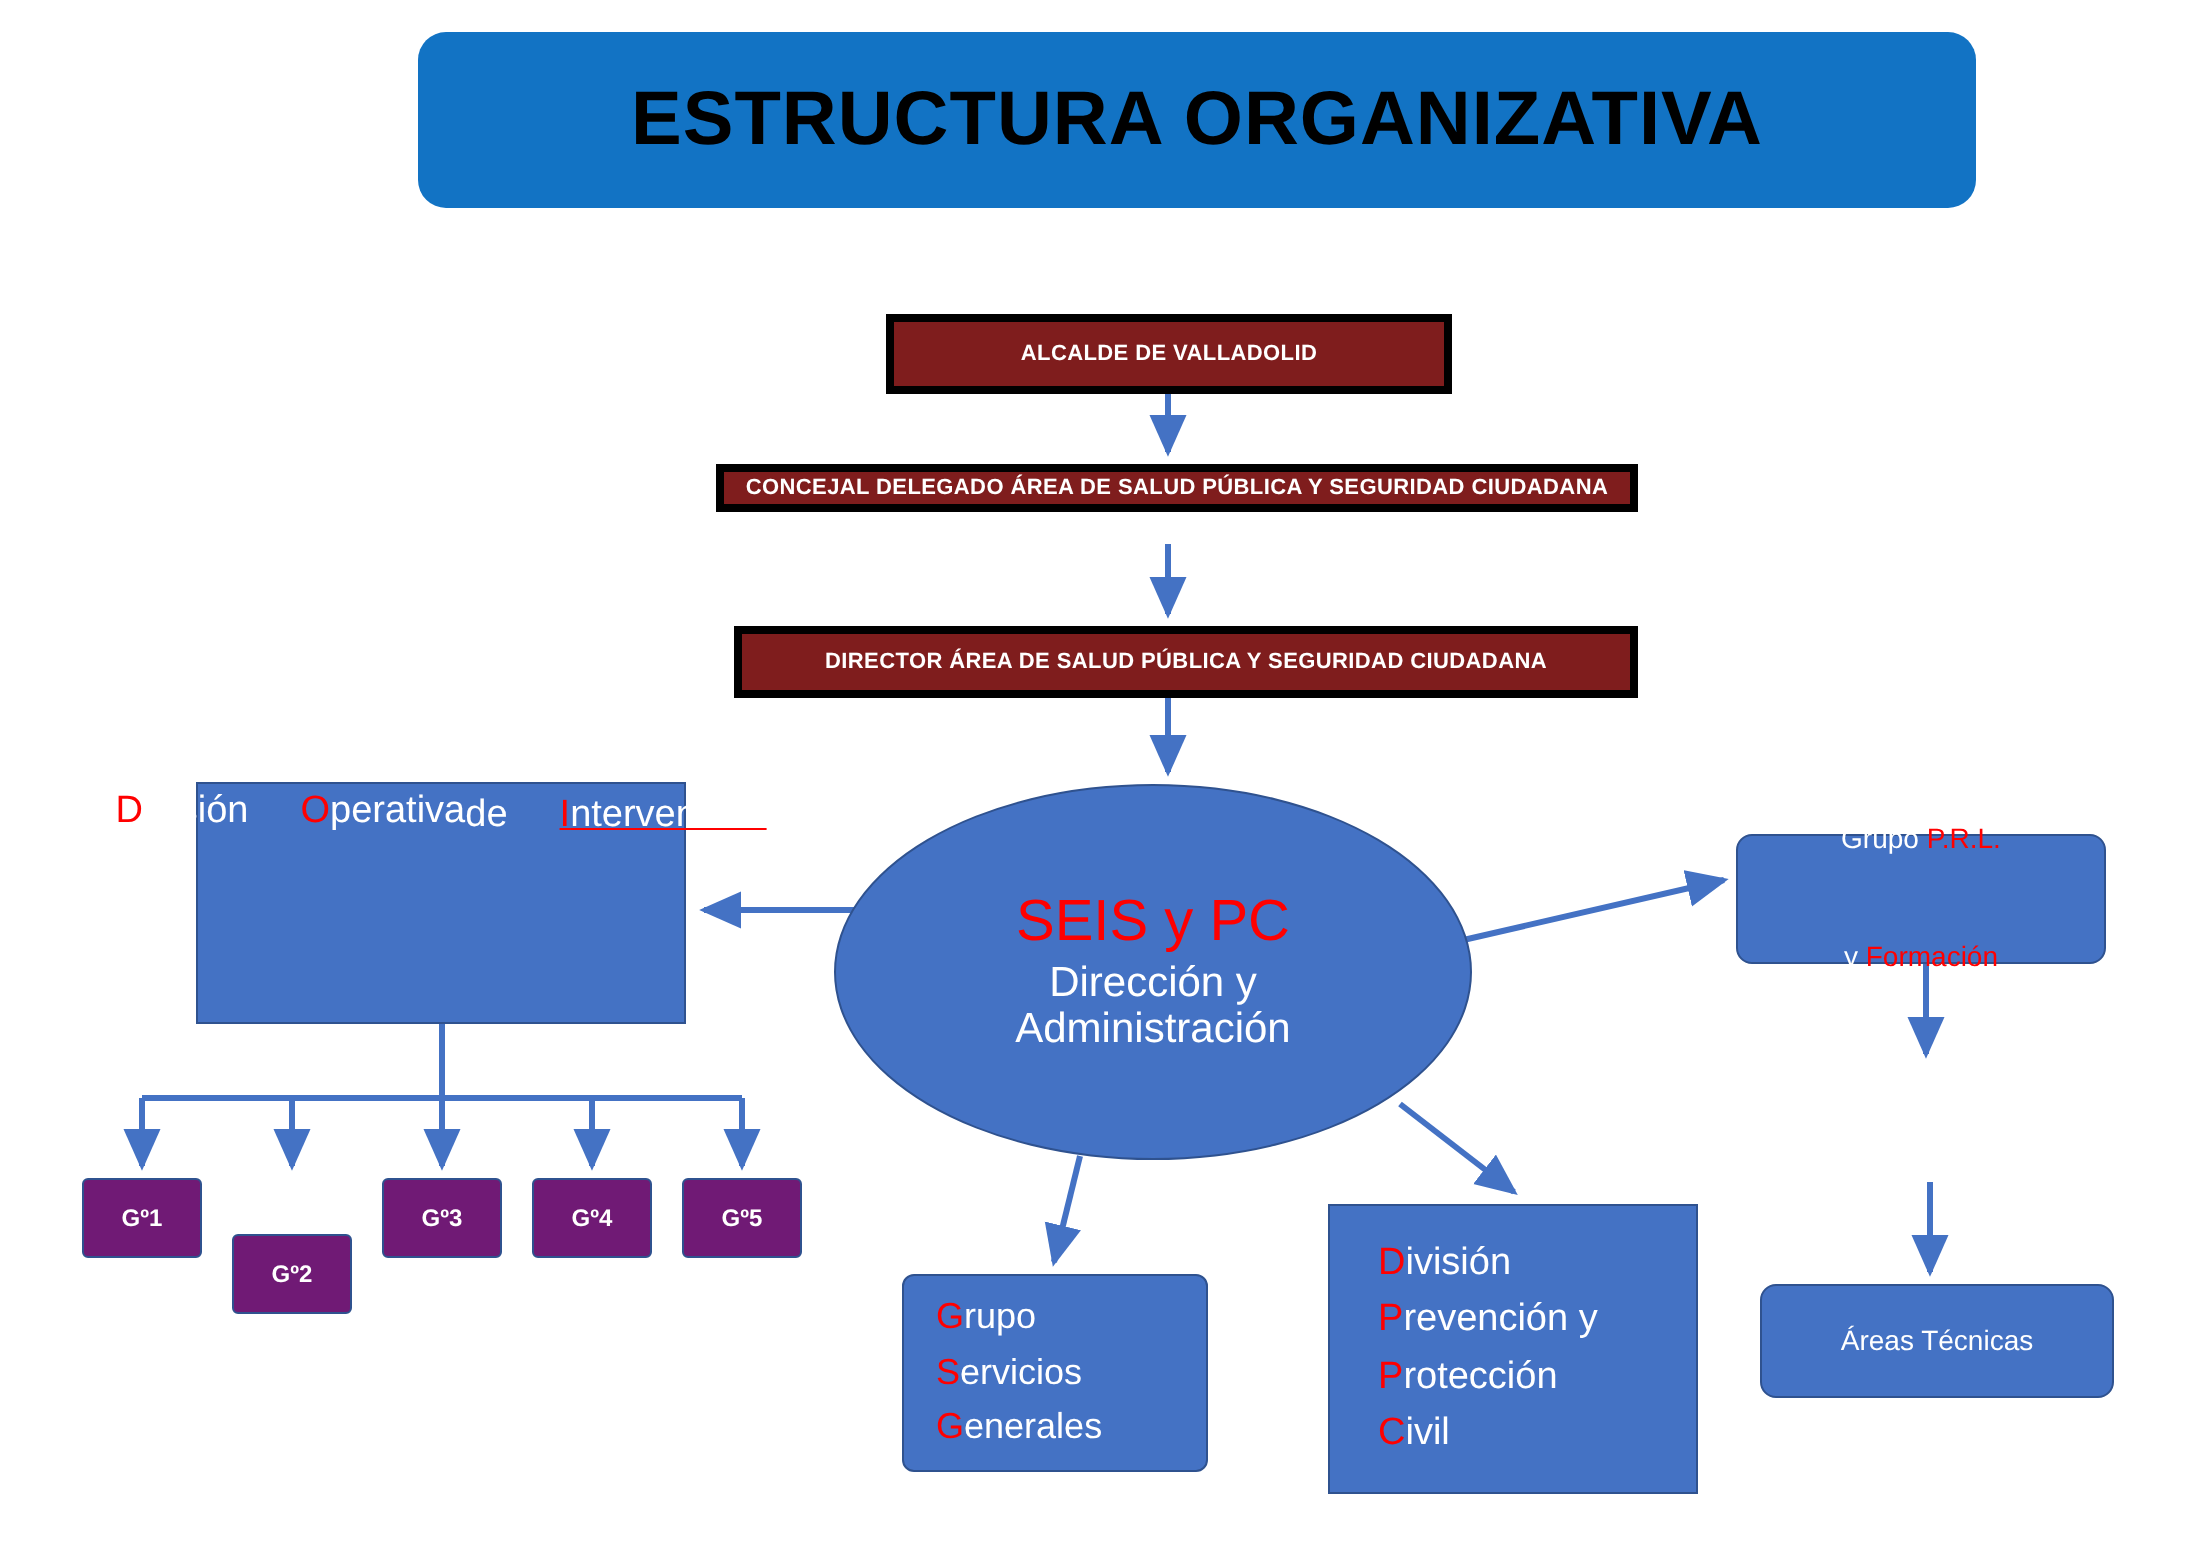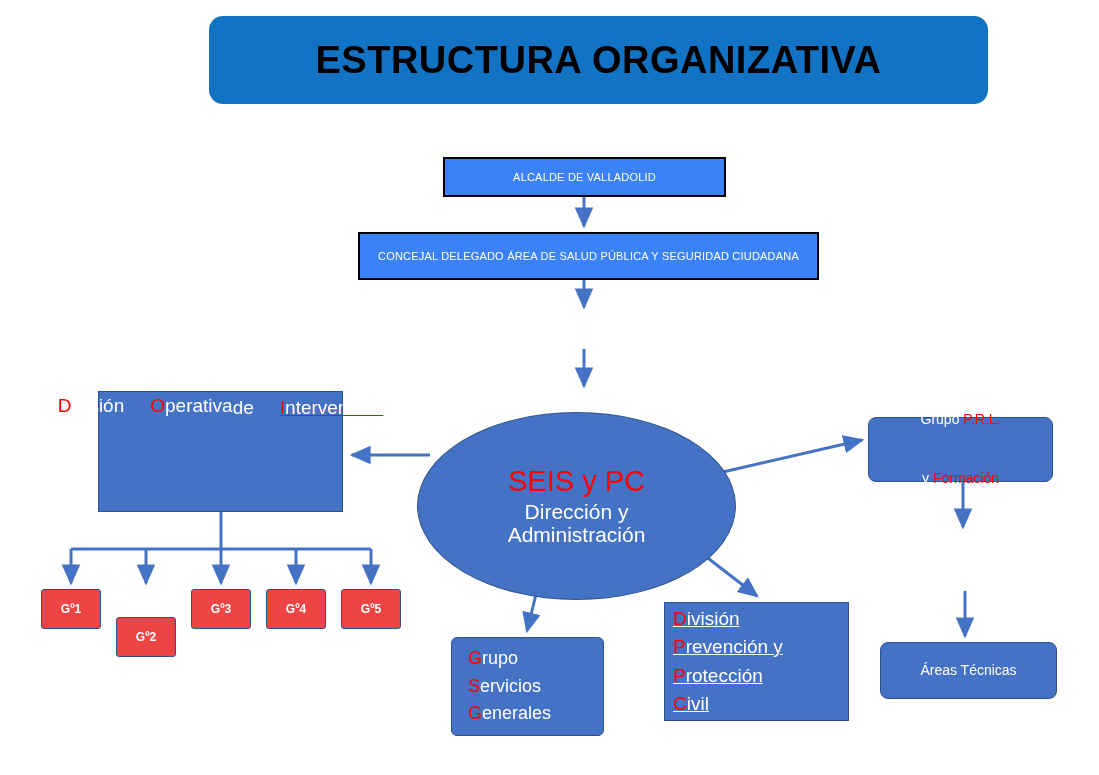--- a/index.html
+++ b/index.html
@@ -45,36 +45,36 @@
     background: #1273c4;
     border-radius: 14px;
     color: #000000;
     font-size: 38px;
     font-weight: bold;
     letter-spacing: 0.5px;
   }
 
   
   .chain-box {
-    background: #3b82f6;
-    border: 2px solid #000000;
+    background: #7f1d1d;
+    border: 4px solid #000000;
     color: #ffffff;
     font-size: 11px;
-    font-weight: normal;
+    font-weight: bold;
     letter-spacing: 0.2px;
     padding: 0 8px;
   }
   .chain-1 { left: 443px; top: 157px; width: 283px; height: 40px; }
-  .chain-2 { left: 358px; top: 232px; width: 461px; height: 48px; }
+  .chain-2 { left: 358px; top: 232px; width: 461px; height: 24px; }
   .chain-3 { left: 367px; top: 313px; width: 452px; height: 36px; }
 
   
   .ellipse {
     left: 417px;
-    top: 412px;
+    top: 392px;
     width: 319px;
     height: 188px;
     background: #4472c4;
     border: 1px solid #2f528f;
     border-radius: 50%;
     flex-direction: column;
     color: #ffffff;
     line-height: 1.12;
   }
   .ellipse .line-1 {
@@ -113,21 +113,21 @@
     text-decoration-color: #ff0000;
     text-decoration-style: solid;
   }
   .gap { display: inline-block; width: 26px; }
 
   
   .g-box {
     top: 589px;
     width: 60px;
     height: 40px;
-    background: #ef4444;
+    background: #701a75;
     border: 1px solid #2f528f;
     border-radius: 3px;
     color: #ffffff;
     font-size: 12px;
     font-weight: bold;
   }
   .g1 { left: 41px; }
   .g2 { left: 116px; margin-top: 28px; }
   .g3 { left: 191px; }
   .g4 { left: 266px; }
@@ -150,32 +150,31 @@
     padding: 0 16px;
     text-align: left;
     line-height: 1.55;
   }
 
   
   .dppc-box {
     left: 664px;
     top: 602px;
     width: 185px;
-    height: 119px;
+    height: 145px;
     background: #4472c4;
     border: 1px solid #2f528f;
     color: #ffffff;
     font-size: 19px;
     flex-direction: column;
     align-items: flex-start;
     justify-content: center;
-    padding: 0 8px;
+    padding: 0 24px;
     text-align: left;
     line-height: 1.5;
-    text-decoration: underline;
   }
 
   
   .right-box {
     background: #4472c4;
     border: 1px solid #2f528f;
     border-radius: 8px;
     color: #ffffff;
     font-size: 14px;
     flex-direction: column;
@@ -226,20 +225,21 @@
     <line x1="371" y1="549" x2="371" y2="583" stroke="#4472c4" stroke-width="3" marker-end="url(#arrow-sm)"></line>
 
     <line x1="963" y1="482" x2="963" y2="527" stroke="#4472c4" stroke-width="3" marker-end="url(#arrow)"></line>
     <line x1="965" y1="591" x2="965" y2="636" stroke="#4472c4" stroke-width="3" marker-end="url(#arrow)"></line>
   </svg>
 
   <div class="node title-banner">ESTRUCTURA ORGANIZATIVA</div>
 
   <div class="node chain-box chain-1">ALCALDE DE VALLADOLID</div>
   <div class="node chain-box chain-2">CONCEJAL DELEGADO ÁREA DE SALUD PÚBLICA Y SEGURIDAD CIUDADANA</div>
+  <div class="node chain-box chain-3">DIRECTOR  ÁREA DE SALUD PÚBLICA Y SEGURIDAD CIUDADANA</div>
 
   <div class="node ellipse">
     <div class="line-1">SEIS y PC</div>
     <div class="line-2">Dirección y</div>
     <div class="line-3">Administración</div>
   </div>
 
   <div class="node left-box">
     <div class="row">
       <span class="cap">D</span><span>ivisión</span><span class="gap"></span><span class="cap">O</span><span>perativa</span>

